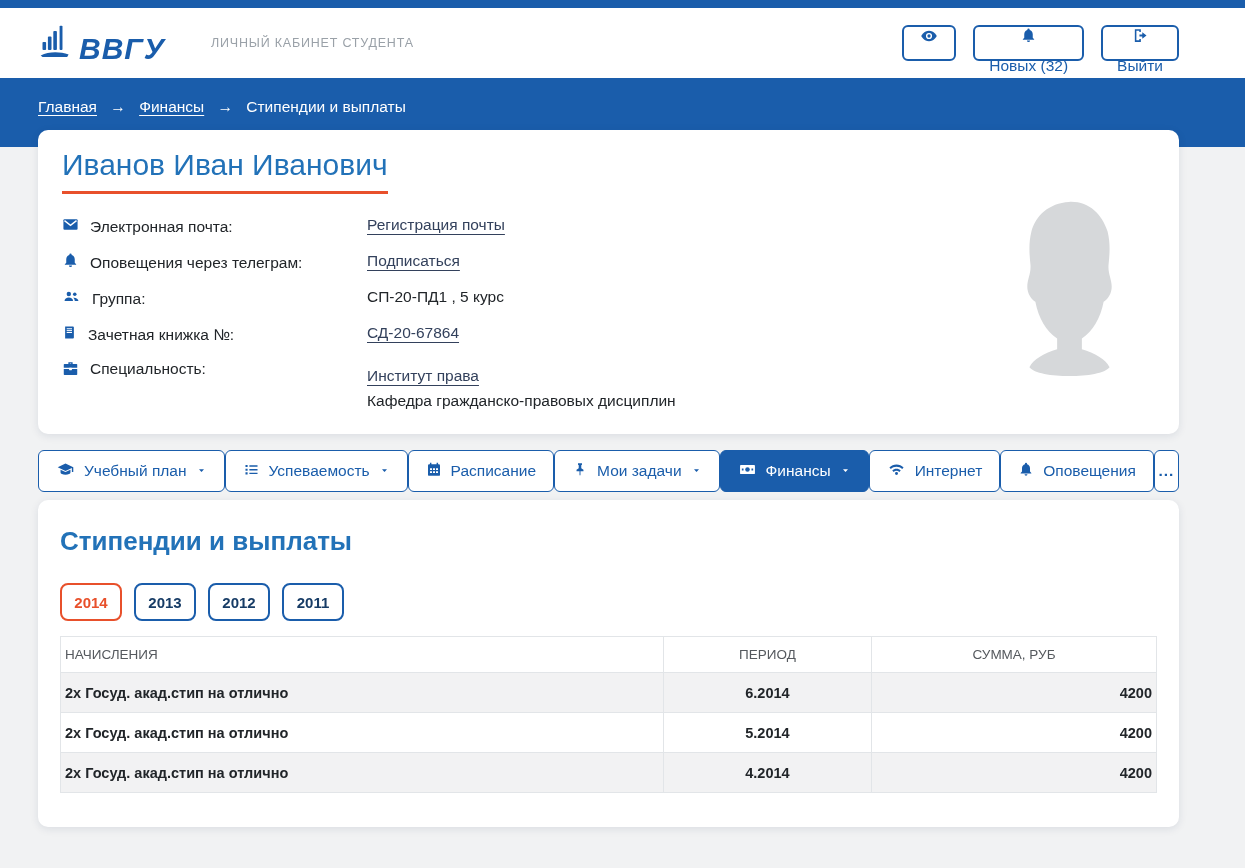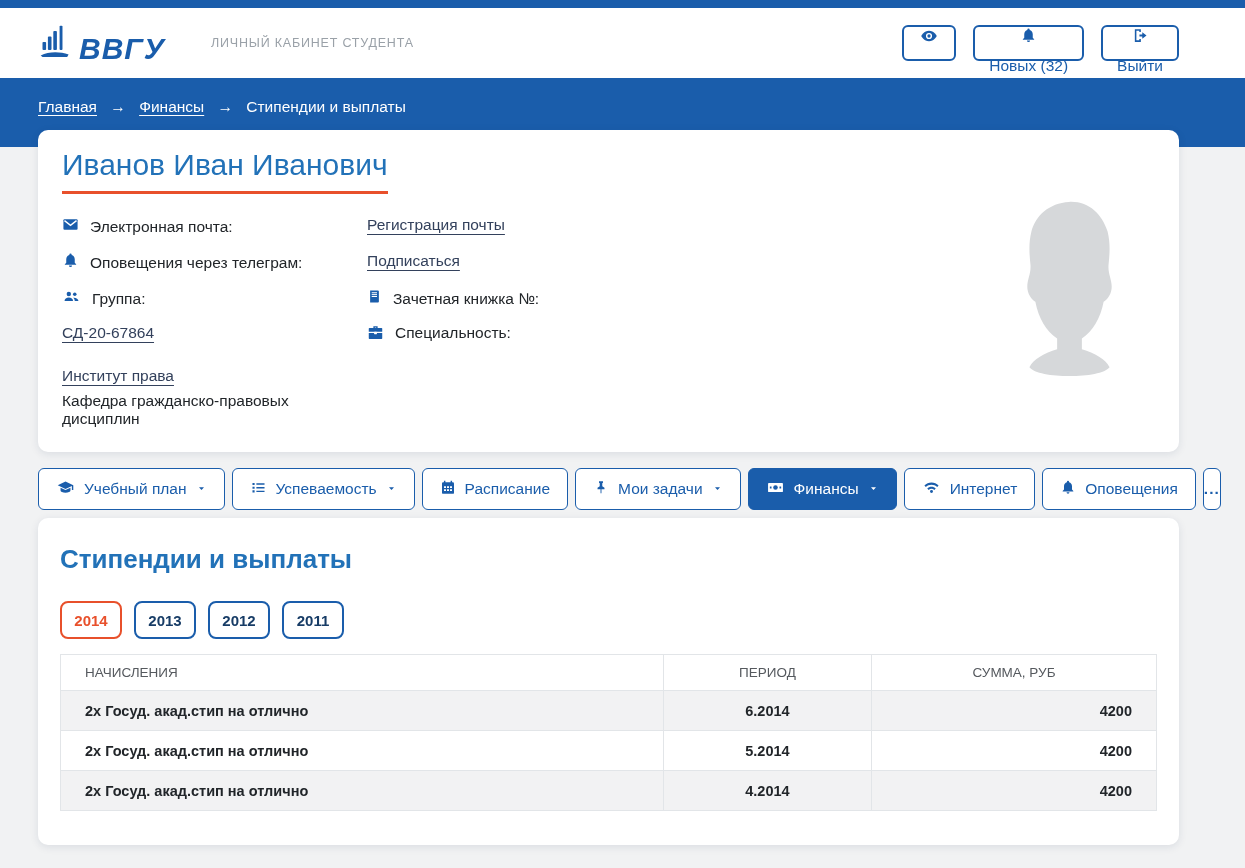--- a/index.html
+++ b/index.html
@@ -51,21 +51,21 @@
     padding-bottom:9px; border-bottom:3px solid #e8502b;
   }
   .fields { margin-top:22px; display:grid; grid-template-columns:305px 1fr; row-gap:15px; font-size:15.5px; }
   .field-label { display:flex; align-items:center; gap:11px; color:#212529; }
   .field-label svg { flex:none; color:#1a5dab; }
   .field-value { color:#212529; }
   .link { color:#33415c; text-decoration:underline; text-underline-offset:4px; cursor:pointer; }
   .spec-line { margin-top:7px; }
   .avatar { position:absolute; top:64px; right:42px; width:135px; height:188px; }
   
-  .nav-row { display:flex; gap:7px; margin-top:16px; }
+  .nav-row { display:flex; margin-top:16px; }
   .nav-btn {
     --bg:#fff;
     display:flex; align-items:center; gap:9px;
     height:42px; padding:0 17px;
     border:1.5px solid #1a5dab; border-radius:6px;
     background:var(--bg); color:#1a5dab; font-size:15.5px; cursor:pointer;
     font-family:inherit; white-space:nowrap;
   }
   .nav-btn.active { --bg:#1a5dab; background:var(--bg); color:#fff; }
   .nav-btn svg { flex:none; }
@@ -77,21 +77,21 @@
   .year-tab {
     width:62px; height:38px;
     display:flex; align-items:center; justify-content:center;
     border:2px solid #1a5dab; border-radius:8px;
     background:#fff; color:#173c66; font-weight:bold; font-size:15px;
     cursor:pointer; font-family:inherit;
   }
   .year-tab.active { border-color:#e8502b; color:#e8502b; }
   
   table.payments { margin-top:15px; width:100%; border-collapse:collapse; font-size:14.5px; }
-  .payments th, .payments td { border:1px solid #e2e5e8; padding:0 24px; }
+  .payments th, .payments td { border:1px solid #e2e5e8; padding:0 4px; }
   .payments th { height:36px; font-weight:400; color:#55595e; font-size:13.5px; background:#fff; text-align:left; }
   .payments td { height:40px;font-weight:bold; }
   .payments th.c-period, .payments th.c-sum { text-align:center; }
   .payments td.c-period { text-align:center; }
   .payments td.c-sum { text-align:right; }
   .payments col.w1 { width:55%; }
   .payments col.w2 { width:19%; }
   .payments col.w3 { width:26%; }
   .payments tbody tr:nth-child(odd) { background:#f2f2f3; }
 </style>
@@ -235,20 +235,21 @@
       <div class="field-value">
         <span class="link">Подписаться</span>
       </div>
 
       <div class="field-label">
         <span><svg width="19" height="17" viewBox="0 0 24 24" fill="currentColor">
               <use href="#i-users"></use>
             </svg></span>
         <span>Группа:</span>
       </div>
+      <div class="field-value">СП-20-ПД1 , 5 курс</div>
 
       <div class="field-label">
         <span><svg width="15" height="17" viewBox="0 0 24 24" fill="currentColor">
               <use href="#i-book"></use>
             </svg></span>
         <span>Зачетная книжка №:</span>
       </div>
       <div class="field-value">
         <span class="link">СД-20-67864</span>
       </div>

